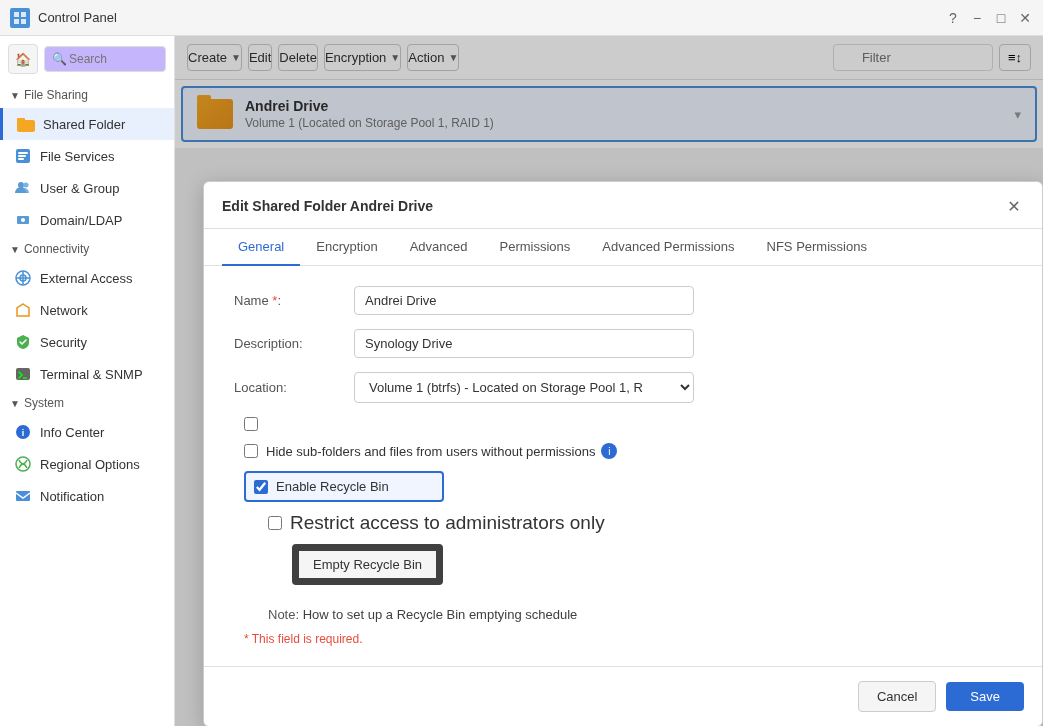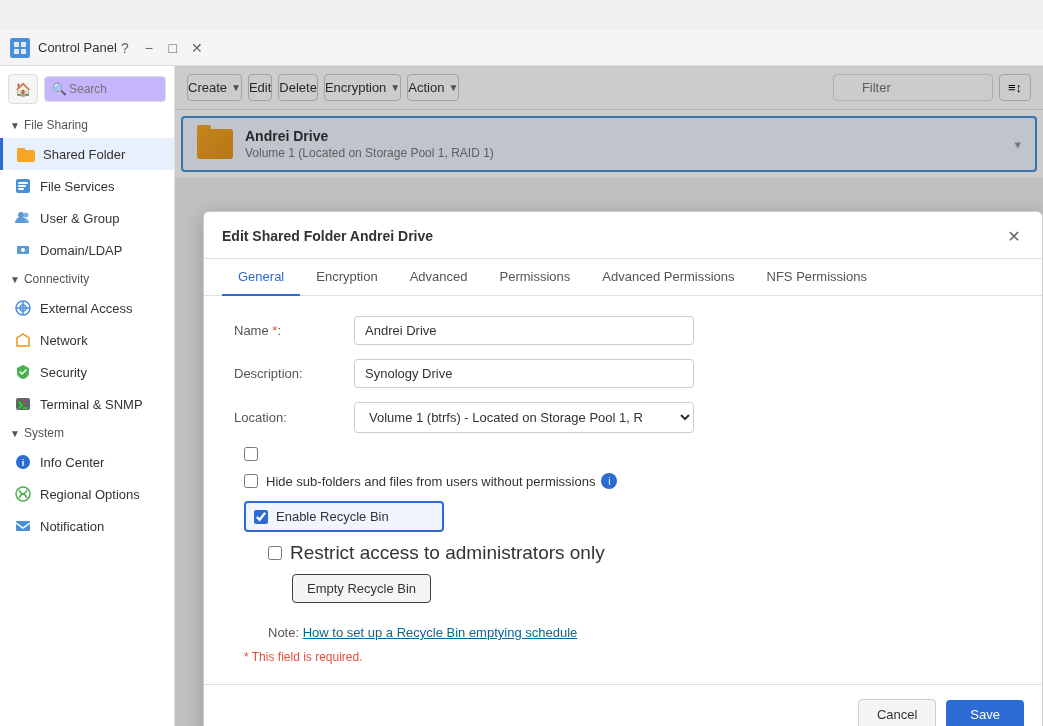--- a/index.html
+++ b/index.html
@@ -1,22 +1,22 @@
 <!DOCTYPE html>
 <html><head>
   <meta charset="utf-8">
   <style>
     * { box-sizing: border-box; margin: 0; padding: 0; }
     body { font-family: -apple-system, BlinkMacSystemFont, 'Segoe UI', Arial, sans-serif; font-size: 13px; background: #f0f0f0; width: 1043px; height: 726px; overflow: hidden; }
 
     
     .titlebar {
-      display: flex; align-items: center; 
+      display: flex; align-items: center; justify-content: space-between;
       background: #f5f5f5; border-bottom: 1px solid #ddd;
-      padding: 0 10px; height: 36px; margin-top: 30px;
+      padding: 0 10px; height: 36px;
     }
     .titlebar-left { display: flex; align-items: center; gap: 8px; }
     .titlebar-icon { width: 20px; height: 20px; background: #4a90d9; border-radius: 2px; display: flex; align-items: center; justify-content: center; }
     .titlebar-title { font-size: 13px; color: #333; }
     .titlebar-controls { display: flex; gap: 8px; }
     .titlebar-btn { width: 16px; height: 16px; display: flex; align-items: center; justify-content: center; cursor: pointer; color: #666; font-size: 14px; }
 
     
     .main-layout { display: flex; height: calc(726px - 36px); }
 
@@ -83,24 +83,24 @@
 
     .recycle-section { padding-left: 10px; }
     .recycle-bin-row { display: flex; align-items: center; padding: 6px 8px; border: 2px solid #2d6bd4; border-radius: 4px; margin-bottom: 10px; background: #f0f5ff; width: 200px; }
     .recycle-bin-row input[type=checkbox] { margin-right: 8px; width: 14px; height: 14px; accent-color: #2d6bd4; }
     .recycle-bin-row label { font-size: 13px; color: #333; font-weight: 500; }
 
     .sub-checkbox-row { display: flex; align-items: center; margin-bottom: 10px; padding-left: 24px; }
     .sub-checkbox-row input[type=checkbox] { margin-right: 8px; width: 14px; height: 14px; }
     .sub-checkbox-row label { font-size: 19px; color: #333; }
 
-    .empty-bin-btn { margin-left: 24px; margin-bottom: 12px; padding: 6px 14px; border: 1px solid #404040; border-radius: 4px; background: #f5f5f5; cursor: pointer; font-size: 13px; color: #333; }
+    .empty-bin-btn { margin-left: 24px; margin-bottom: 12px; padding: 6px 14px; border: 7px solid #404040; border-radius: 4px; background: #f5f5f5; cursor: pointer; font-size: 13px; color: #333; }
 
     .note-row { padding-left: 24px; margin-bottom: 10px; font-size: 13px; color: #555; }
-    .note-row a { color: #0369a1; text-decoration: underline; cursor: pointer; }
+    .note-row a { color: #404040; cursor: pointer; }
 
     .required-note { font-size: 12px; color: #e74c3c; margin-top: 6px; padding-left: 10px; }
 
     
     .dialog-footer { display: flex; justify-content: flex-end; align-items: center; padding: 14px 18px; border-top: 1px solid #e0e0e0; gap: 10px; }
     .btn-cancel { padding: 7px 18px; border: 1px solid #ccc; border-radius: 4px; background: #f5f5f5; cursor: pointer; font-size: 13px; color: #333; }
     .btn-save { padding: 7px 24px; border: none; border-radius: 4px; background: #2d6bd4; cursor: pointer; font-size: 13px; color: #fff; font-weight: 500; }
 
     .content-wrapper { position: relative; flex: 1; }
   </style>

